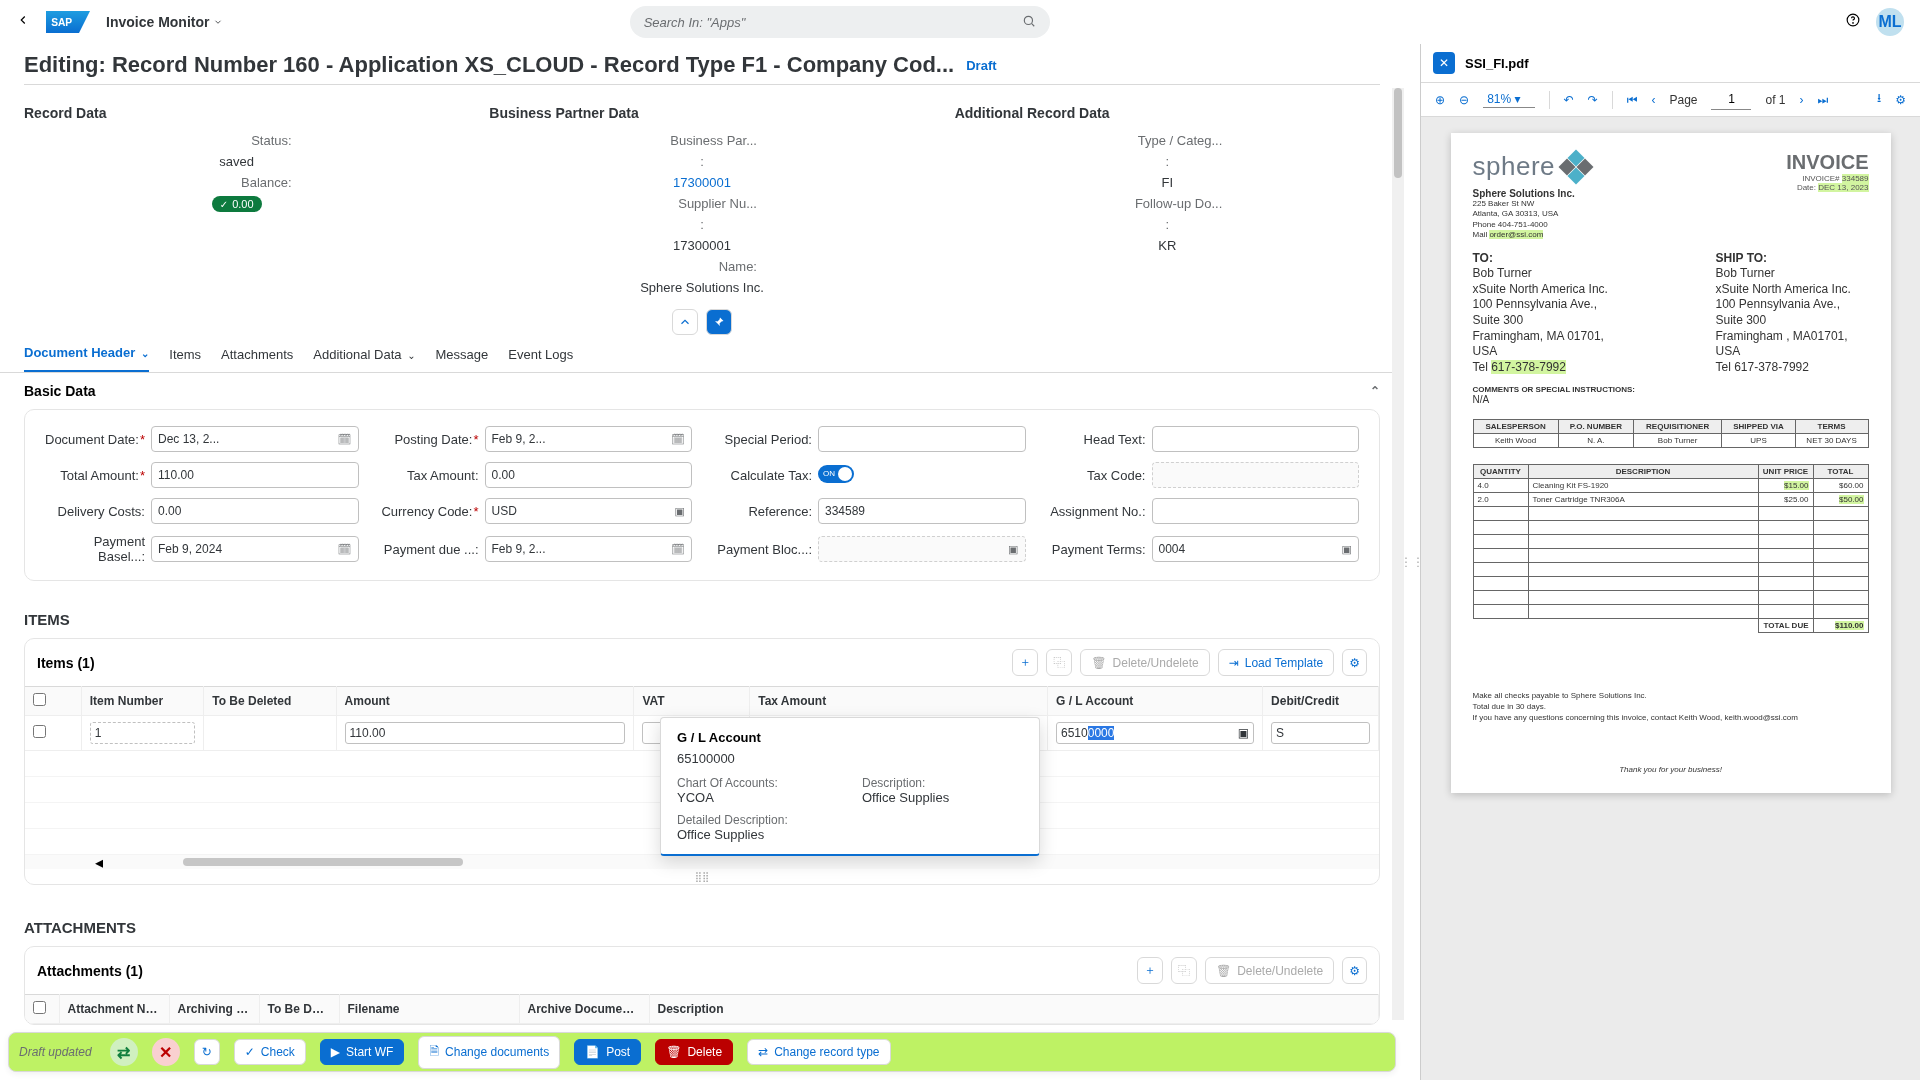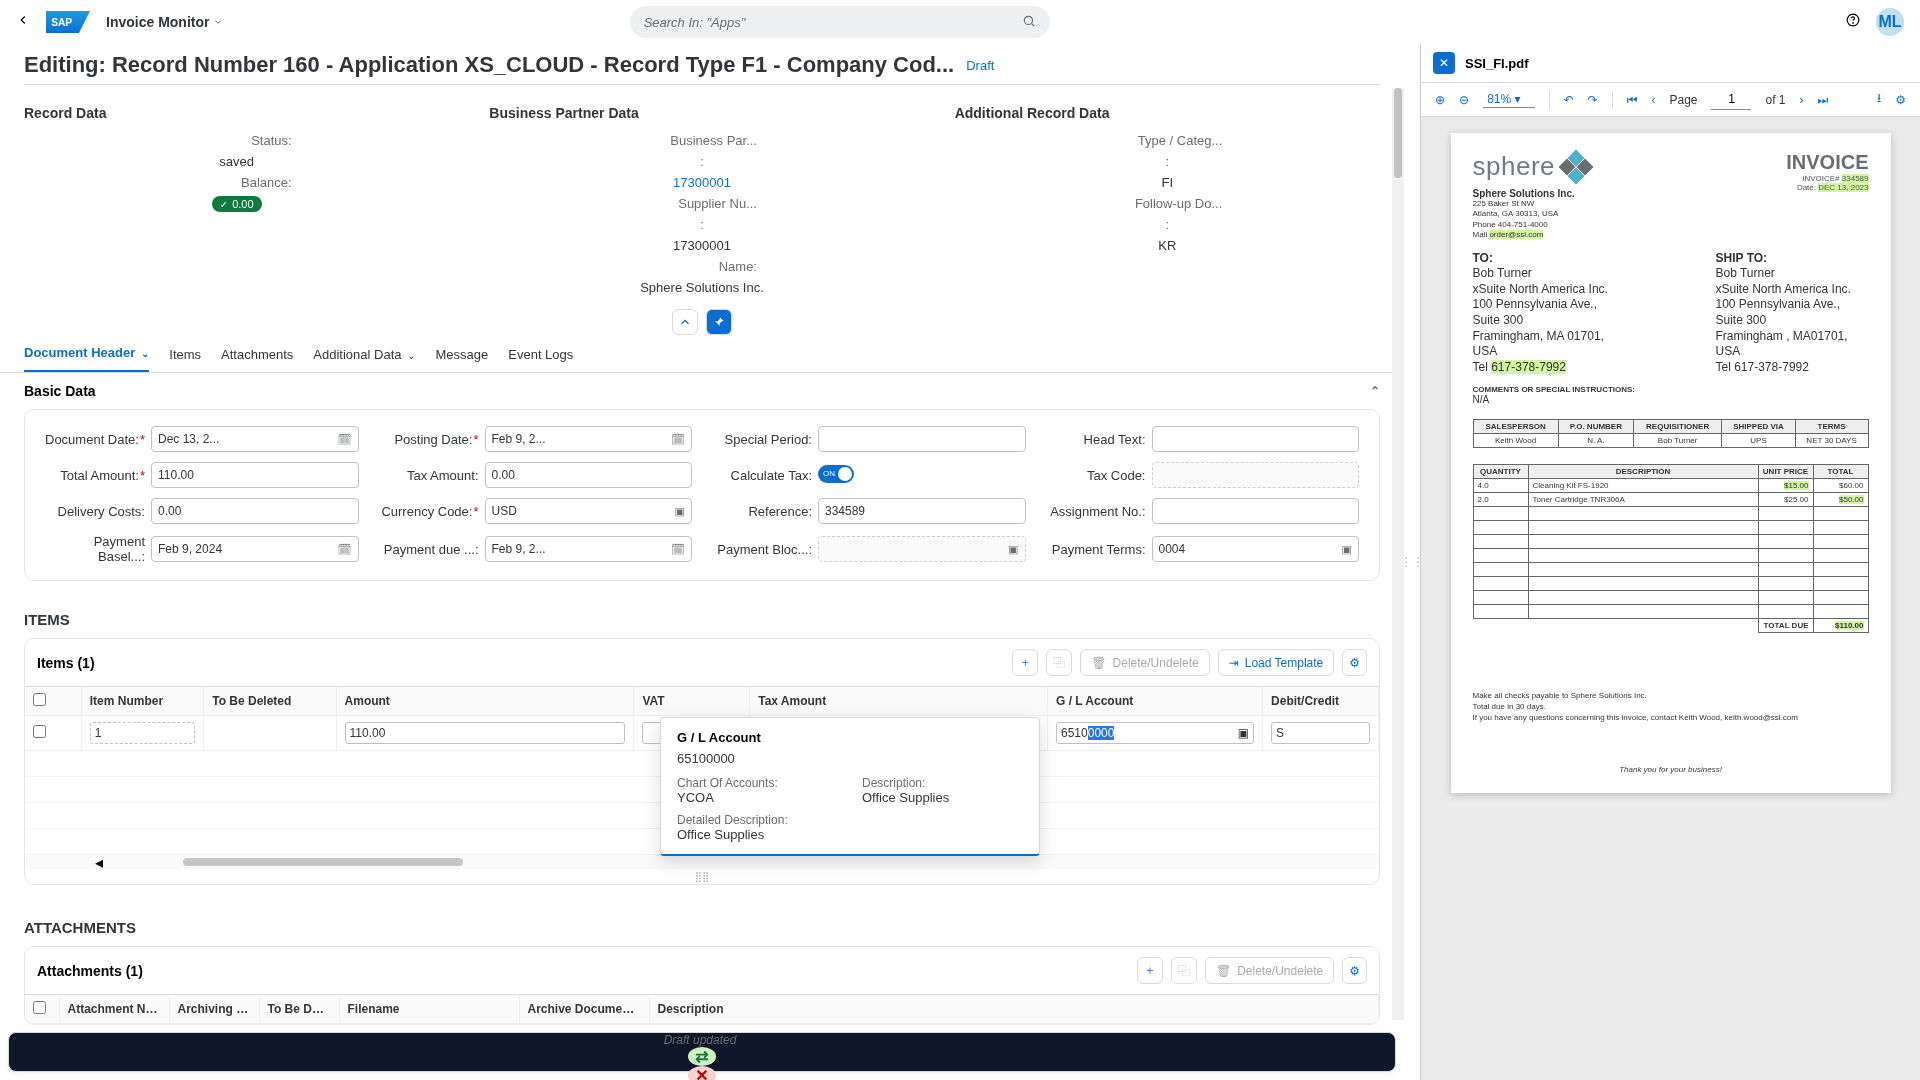--- a/index.html
+++ b/index.html
@@ -26,21 +26,21 @@
 .left-pane { flex:1; position:relative; overflow:hidden; display:flex; flex-direction:column;}
 .right-pane { width:500px; border-left:1px solid #ccc; display:flex; flex-direction:column; background:#f5f5f5;}
 
 
 .splitter { width:16px; display:flex; align-items:center; justify-content:center; cursor:col-resize; position:relative;}
 .splitter .grip { color:#aaa; font-size:12px;}
 
 
 .page-header { padding:8px 24px 0; }
 .page-title { font-size:22px; font-weight:700; color:#32363a; white-space:nowrap; overflow:hidden; text-overflow:ellipsis; display:flex; align-items:center; gap:12px;}
-.page-title .draft { font-size:13px; font-weight:400; color:var(--sap-blue); }
+.page-title .draft { font-size:13px; font-weight:700; color:var(--sap-blue); }
 .title-underline { border-bottom:1px solid var(--border); margin-top:6px; }
 
 
 .obj-header { padding:20px 24px 8px; display:flex; gap:40px; }
 .obj-col { flex:1; min-width:0; }
 .obj-col h4 { font-size:14px; font-weight:600; color:var(--sap-text); margin-bottom:12px;}
 .kv { display:flex; align-items:center; font-size:13px; margin:6px 0; gap:6px;flex-direction:column;}
 .kv .label { width:110px; text-align:right; color:var(--sap-muted); }
 .kv .sep { color:var(--sap-muted);}
 .kv .val { color:var(--sap-text);}
@@ -105,21 +105,21 @@
 
 .flyout { position:absolute; top:300px; left:676px; width:380px; background:#fff; border:1px solid var(--border); border-radius:4px; box-shadow:0 6px 18px rgba(0,0,0,.15); padding:12px 16px; font-size:13px; z-index:50; border-bottom:2px solid var(--sap-blue);}
 .flyout .fy-title { font-weight:600; margin-bottom:6px;}
 .flyout .fy-val { color:var(--sap-text); margin-bottom:10px; }
 .flyout .fy-grid { display:flex; gap:24px;}
 .flyout .fy-grid .c { flex:1;}
 .flyout .fy-label { color:var(--sap-muted); font-size:12px;}
 .flyout .fy-text { color:var(--sap-text);}
 
 
-.footer-bar { position:absolute; bottom:8px; left:8px; right:8px; height:40px; border:1px solid var(--border); border-radius:8px; background:#0f172a; display:flex; align-items:center; padding:0 10px; gap:0; box-shadow:0 2px 6px rgba(0,0,0,.06);flex-direction:column;}
+.footer-bar { position:absolute; bottom:8px; left:8px; right:8px; height:40px; border:1px solid var(--border); border-radius:8px; background:#bef264; display:flex; align-items:center; padding:0 10px; gap:14px; box-shadow:0 2px 6px rgba(0,0,0,.06);}
 .footer-bar .status { font-size:12px; color:#6a6d70; font-style:italic; margin-right:4px;}
 .fbtn { border:1px solid var(--border); border-radius:6px; padding:5px 10px; font-size:12px; background:#fff; color:var(--sap-blue); display:inline-flex; align-items:center; gap:6px; cursor:pointer; font-weight:500;}
 .fbtn.icon { padding:5px 7px;}
 .fbtn.primary { background:var(--sap-blue); color:#fff; border-color:var(--sap-blue);}
 .fbtn.danger { background:#bb0000; color:#fff; border-color:#bb0000;}
 .round-chip { width:28px; height:28px; border-radius:50%; display:flex; align-items:center; justify-content:center; font-weight:bold; cursor:pointer;}
 .round-chip.green { background:#d0f0c0; color:#107e3e;}
 .round-chip.red { background:#f9d0d0; color:#bb0000;}
 
 

